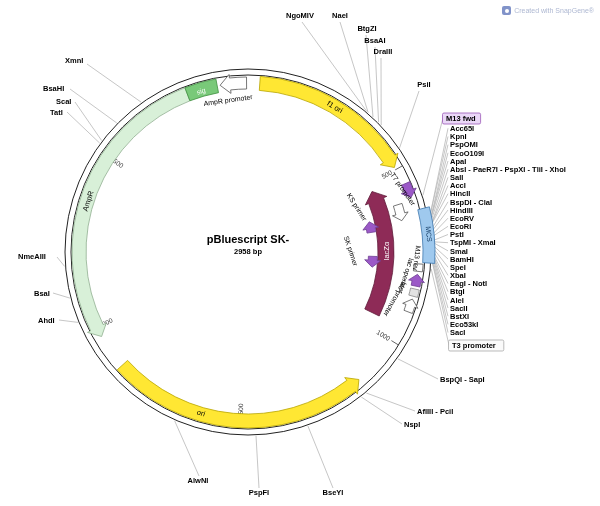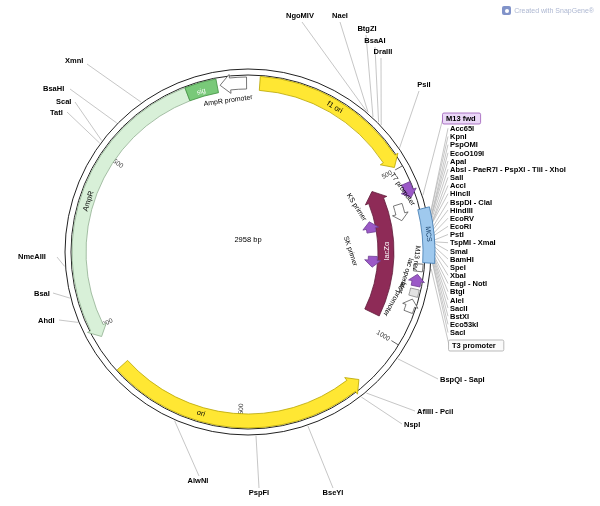--- a/index.html
+++ b/index.html
@@ -1,21 +1,21 @@
 <!DOCTYPE html>
 <html><head>
 <meta charset="utf-8">
 <style>
   html,body{margin:0;padding:0;background:#fff;}
   body{width:600px;height:506px;font-family:"Liberation Sans",sans-serif;overflow:hidden;}
   #stage{position:relative;width:600px;height:506px;}
   #map{position:absolute;left:0;top:0;}
   #center-title{position:absolute;left:168px;top:233px;width:160px;text-align:center;pointer-events:none;}
   #center-title .name{font-size:11px;font-weight:bold;color:#000;line-height:12px;}
-  #center-title .bp{font-size:7.5px;color:#000;margin-top:2px;}
+  #center-title .bp{font-size:7.5px;color:#000;margin-top:2px;font-weight:bold;}
   #watermark{position:absolute;top:6px;right:6px;display:flex;align-items:center;gap:3px;font-size:7px;color:#aeb8d2;}
   .wm-icon{width:9px;height:9px;border-radius:2px;background:#8193c9;display:inline-block;position:relative;}
   .wm-icon::after{content:"";position:absolute;left:2.5px;top:2.5px;width:4px;height:4px;border-radius:50%;background:#fff;}
   svg text{user-select:none;}
 </style>
 </head>
 <body>
 
 <div id="stage">
   <svg id="map" width="600" height="506" viewBox="0 0 600 506">
@@ -163,20 +163,21 @@
         <text x="450" y="327.08" font-size="7.5" text-anchor="start" fill="#000" font-weight="bold">Eco53kI</text>
         <text x="450" y="335.25" font-size="7.5" text-anchor="start" fill="#000" font-weight="bold">SacI</text>
         <rect x="442.5" y="113" width="38.099999999999994" height="11" rx="1.5" fill="#ead7f7" stroke="#9b59b6" stroke-width="0.8"></rect>
         <text x="446" y="121" font-size="7.5" text-anchor="start" fill="#000" font-weight="bold">M13 fwd</text>
         <rect x="448.5" y="340" width="55.3" height="11" rx="1.5" fill="#fafafa" stroke="#aaaaaa" stroke-width="0.8"></rect>
         <text x="452" y="348" font-size="7.5" text-anchor="start" fill="#000" font-weight="bold">T3 promoter</text>
       </g>
     </svg>
 
   <div id="center-title">
+    <div class="name">pBluescript SK-</div>
     <div class="bp">2958 bp</div>
   </div>
 
   <div id="watermark">
     <span class="wm-icon"></span>
     <span>Created with SnapGene®</span>
   </div>
 </div>
 
 </body></html>

